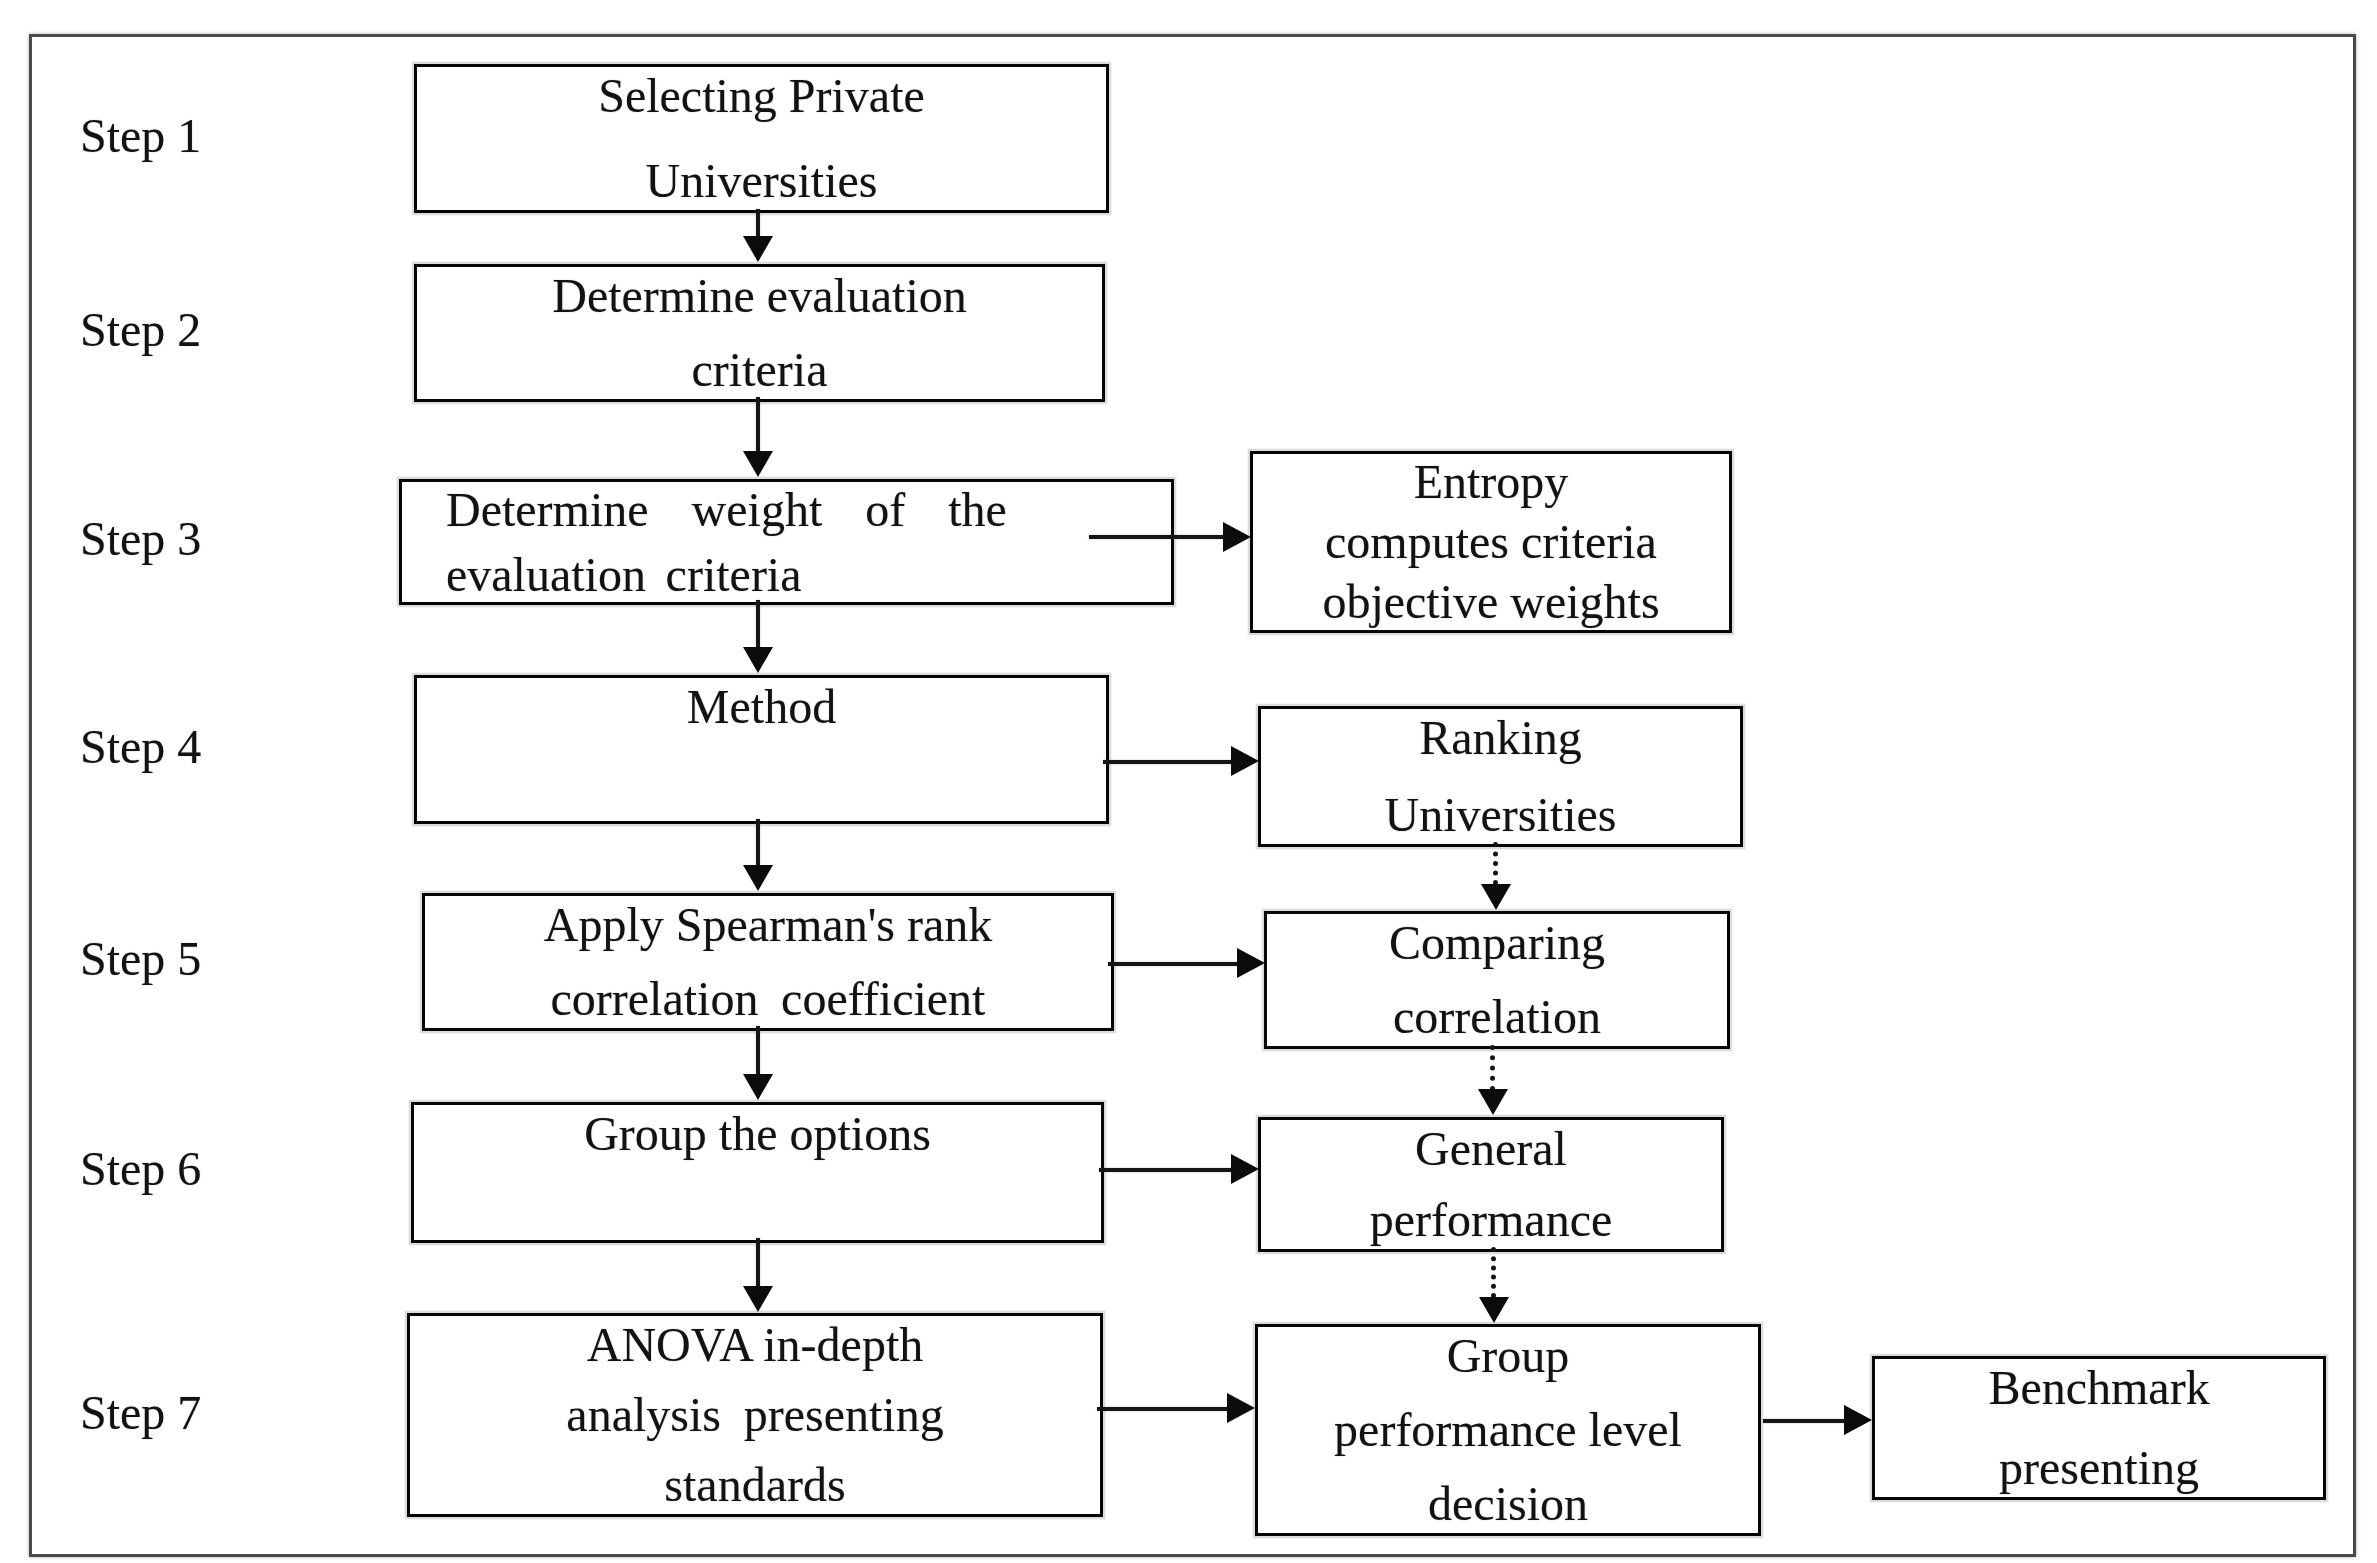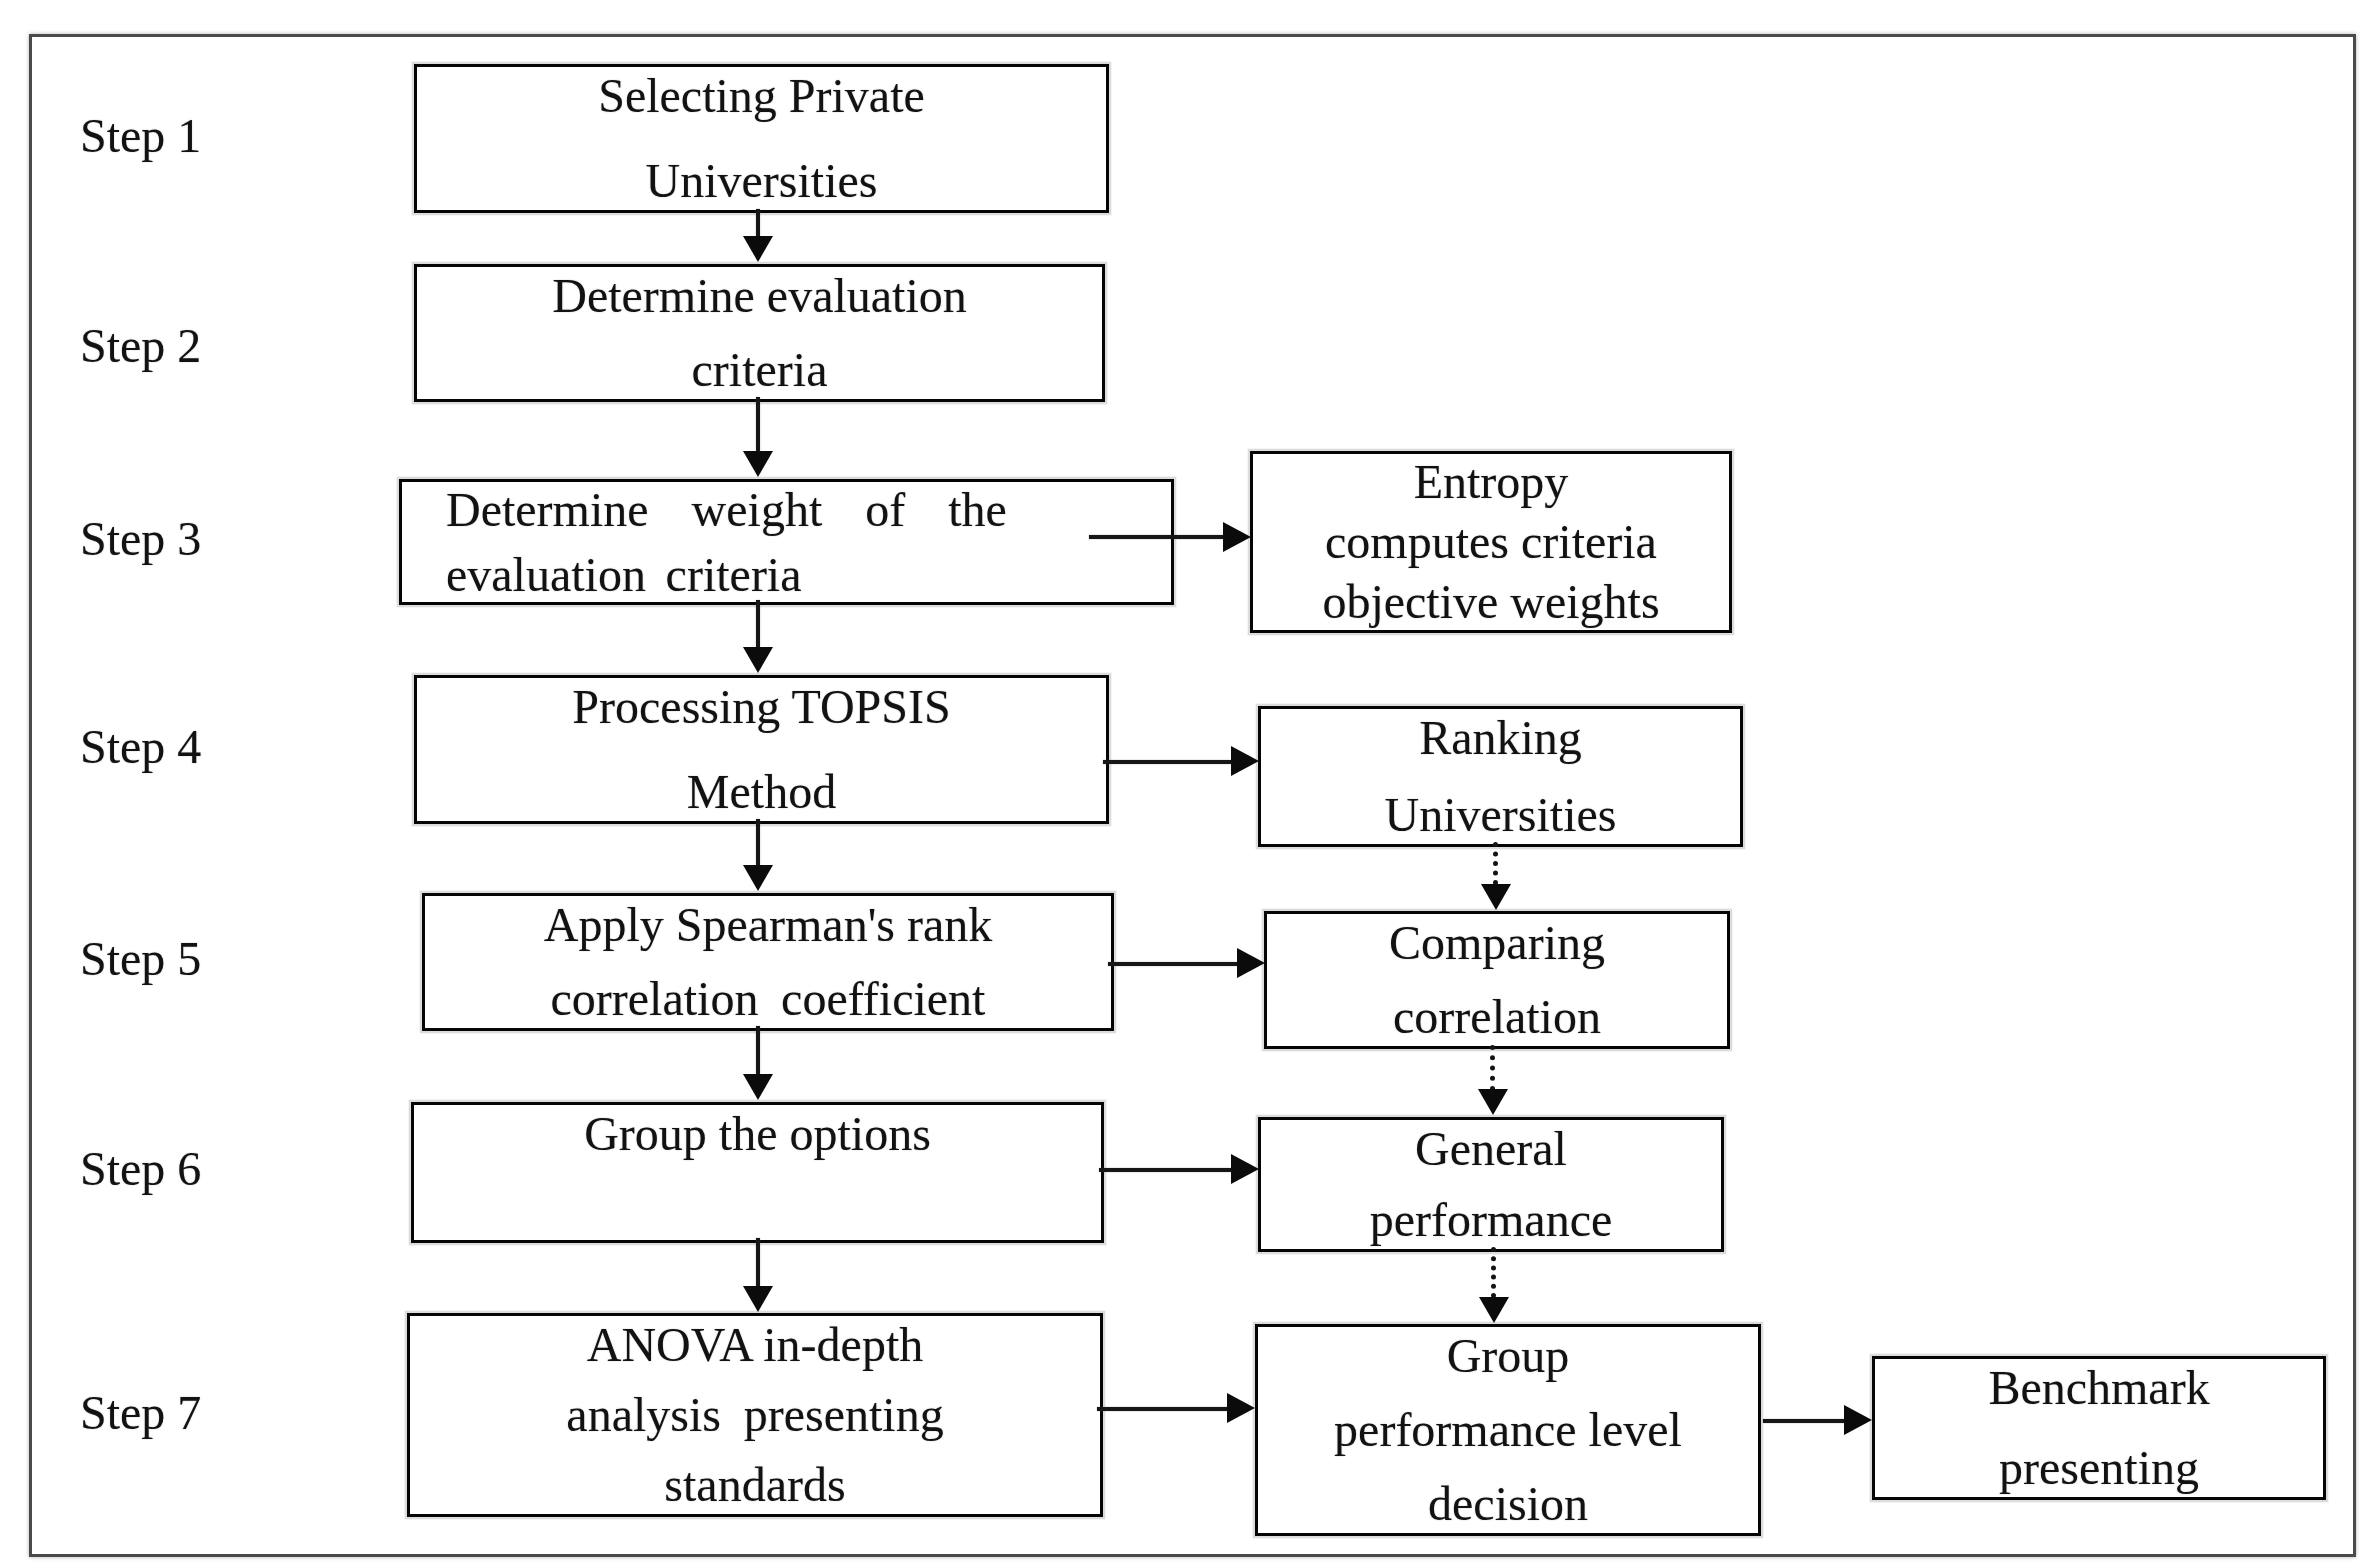--- a/index.html
+++ b/index.html
@@ -58,21 +58,21 @@
   }
 </style>
 </head>
 <body>
 
 <div class="stage">
 
   <div class="frame"></div>
 
   <div class="step-label" style="top:109px">Step 1</div>
-  <div class="step-label" style="top:319px">Step 2</div>
+  <div class="step-label" style="top:303px">Step 2</div>
   <div class="step-label" style="top:512px">Step 3</div>
   <div class="step-label" style="top:720px">Step 4</div>
   <div class="step-label" style="top:932px">Step 5</div>
   <div class="step-label" style="top:1142px">Step 6</div>
   <div class="step-label" style="top:1386px">Step 7</div>
 
   <div class="box" style="left:414px;top:64px;width:689px;height:143px">
     <div>Selecting Private</div>
     <div>Universities</div>
   </div>
@@ -81,21 +81,20 @@
     <div>Determine evaluation</div>
     <div>criteria</div>
   </div>
 
   <div class="box left" style="left:399px;top:479px;width:690px;height:120px">
     <div class="ws40">Determine weight of the</div>
     <div class="ws10">evaluation criteria</div>
   </div>
 
   <div class="box" style="left:414px;top:675px;width:689px;height:143px">
-    <div>Processing TOPSIS</div>
     <div>Method</div>
   </div>
 
   <div class="box" style="left:422px;top:893px;width:686px;height:132px">
     <div>Apply Spearman's rank</div>
     <div class="ws14">correlation coefficient</div>
   </div>
 
   <div class="box" style="left:411px;top:1102px;width:687px;height:135px">
     <div>Group the options</div>

